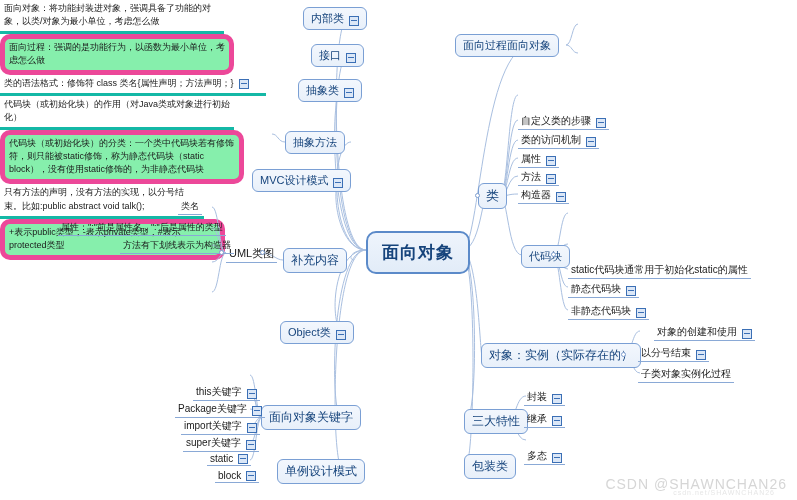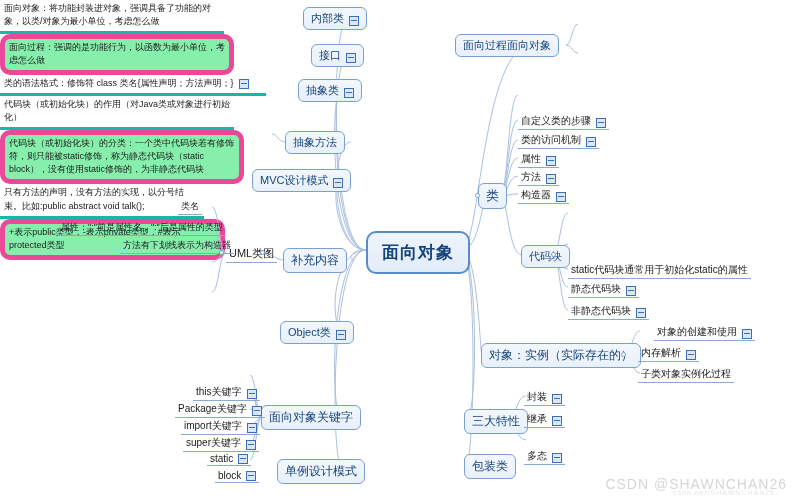--- a/index.html
+++ b/index.html
@@ -229,21 +229,21 @@
   </div>
 
   <div class="node boxed fs12" style="left:481px;top:343px;font-family:Liberation Mono, monospace;">
     <span class="lbl">对象：实例（实际存在的）</span>
   </div>
   <div class="node plain fs10 withexp" style="left:638px;top:324px;margin-left:16px;">
     <span class="lbl">对象的创建和使用</span>
       <span class="expander"></span>
   </div>
   <div class="node plain fs10 withexp" style="left:638px;top:345px;">
-    <span class="lbl">内存解析</span>
+    <span class="lbl">以分号结束</span>
       <span class="expander"></span>
   </div>
   <div class="node plain fs10" style="left:638px;top:366px;">
     <span class="lbl">子类对象实例化过程</span>
   </div>
 
   <div class="node boxed fs12" style="left:464px;top:409px;">
     <span class="lbl">三大特性</span>
   </div>
   <div class="node plain fs10 withexp" style="left:524px;top:389px;">

